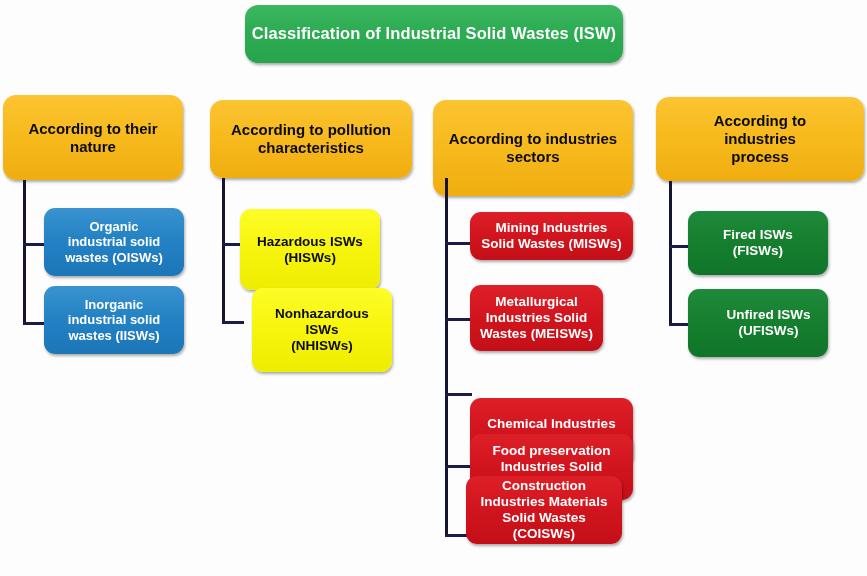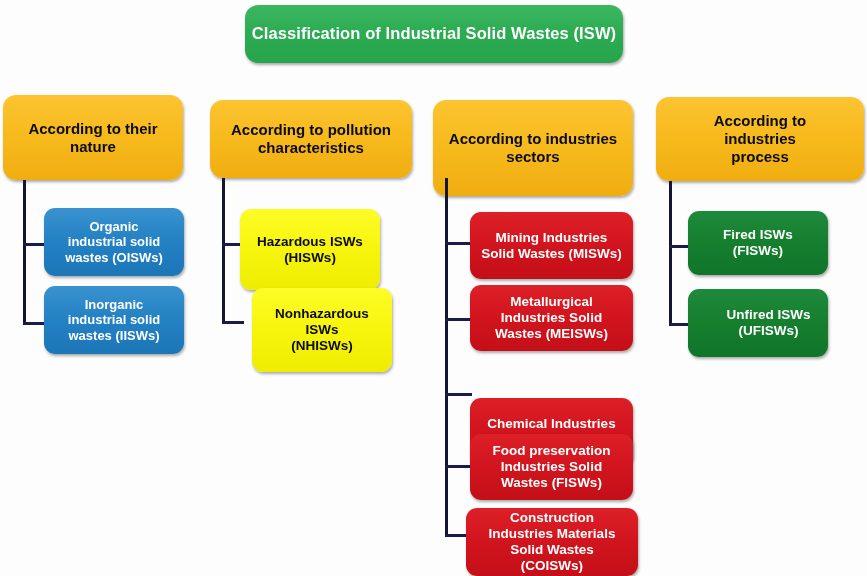--- a/index.html
+++ b/index.html
@@ -108,31 +108,31 @@
   <div class="node header" style="left:433px; top:100px; width:200px; height:96px;">According to industries
 sectors</div>
 
   <div class="vline trunk" style="left:445px; top:178px; height:358px;"></div>
   <div class="hline" style="left:445px; top:242px; width:27px;"></div>
   <div class="hline" style="left:445px; top:318px; width:27px;"></div>
   <div class="hline" style="left:445px; top:393px; width:27px;"></div>
   <div class="hline" style="left:445px; top:465px; width:27px;"></div>
   <div class="hline" style="left:445px; top:534px; width:27px;"></div>
 
-  <div class="node red" style="left:470px; top:212px; width:163px; height:67px;">Mining Industries
+  <div class="node red" style="left:470px; top:212px; width:163px; height:48px;">Mining Industries
 Solid Wastes (MISWs)</div>
-  <div class="node red" style="left:470px; top:285px; width:163px; height:66px;">Metallurgical
+  <div class="node red" style="left:470px; top:285px; width:133px; height:66px;">Metallurgical
 Industries Solid
 Wastes (MEISWs)</div>
   <div class="node red" style="left:470px; top:364px; width:163px; height:68px;margin-top:34px;">Chemical Industries
 Solid Wastes (CISWs)</div>
   <div class="node red" style="left:470px; top:434px; width:163px; height:66px;">Food preservation
 Industries Solid
 Wastes (FISWs)</div>
-  <div class="node red" style="left:466px; top:508px; width:172px; height:68px;">Construction
+  <div class="node red" style="left:466px; top:476px; width:156px; height:68px;">Construction
 Industries Materials
 Solid Wastes
 (COISWs)</div>
 
   <div class="node header" style="left:656px; top:97px; width:208px; height:84px;">According to
 industries
 process</div>
 
   <div class="vline trunk" style="left:669px; top:181px; height:145px;"></div>
   <div class="hline" style="left:669px; top:245px; width:22px;"></div>

